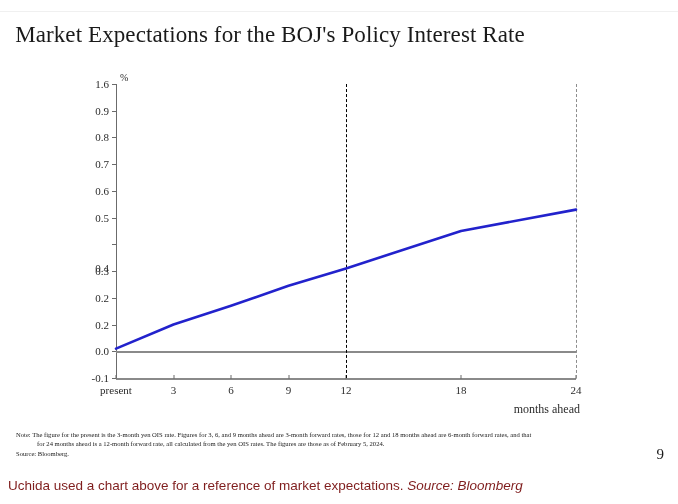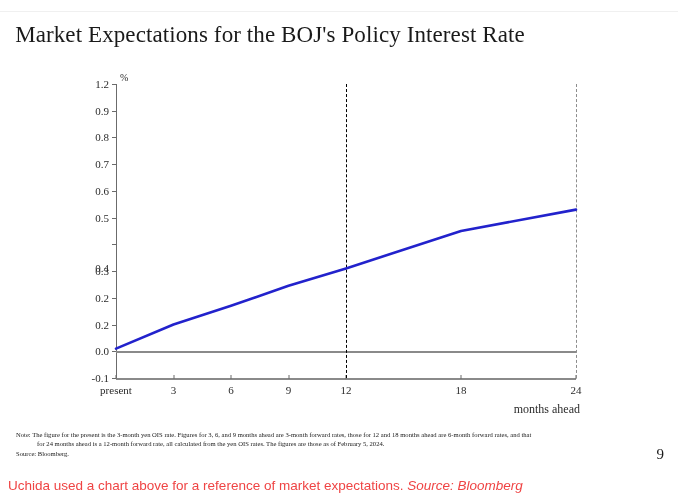--- a/index.html
+++ b/index.html
@@ -182,42 +182,42 @@
   }
 
   
   #caption {
     position: absolute;
     left: 8px;
     top: 478px;
     width: 668px;
     font-family: "Liberation Sans", sans-serif;
     font-size: 13.5px;
-    color: #ef4444;
+    color: #7f1d1d;
     white-space: nowrap;
   }
   #caption .src { font-style: italic; }
 </style>
 </head>
 <body>
 
 <div id="slide">
 
   <div id="top-rule"></div>
 
   <div id="chart-title">Market Expectations for the BOJ's Policy Interest Rate</div>
 
   <div id="plot">
 
     <div class="y-axis-line"></div>
     <div class="y-unit">%</div>
 
     <div id="y-ticks">
         <div class="tick-mark" style="top: 0px;"></div>
-        <div class="y-tick-label" style="top: 0px;">1.2</div>
+        <div class="y-tick-label" style="top: 0px;">1.6</div>
         <div class="tick-mark" style="top: 26.7273px;"></div>
         <div class="y-tick-label" style="top: 26.7273px;">0.9</div>
         <div class="tick-mark" style="top: 53.4545px;"></div>
         <div class="y-tick-label" style="top: 53.4545px;">0.8</div>
         <div class="tick-mark" style="top: 80.1818px;"></div>
         <div class="y-tick-label" style="top: 80.1818px;">0.7</div>
         <div class="tick-mark" style="top: 106.909px;"></div>
         <div class="y-tick-label" style="top: 106.909px;">0.6</div>
         <div class="tick-mark" style="top: 133.636px;"></div>
         <div class="y-tick-label" style="top: 133.636px;">0.5</div>

